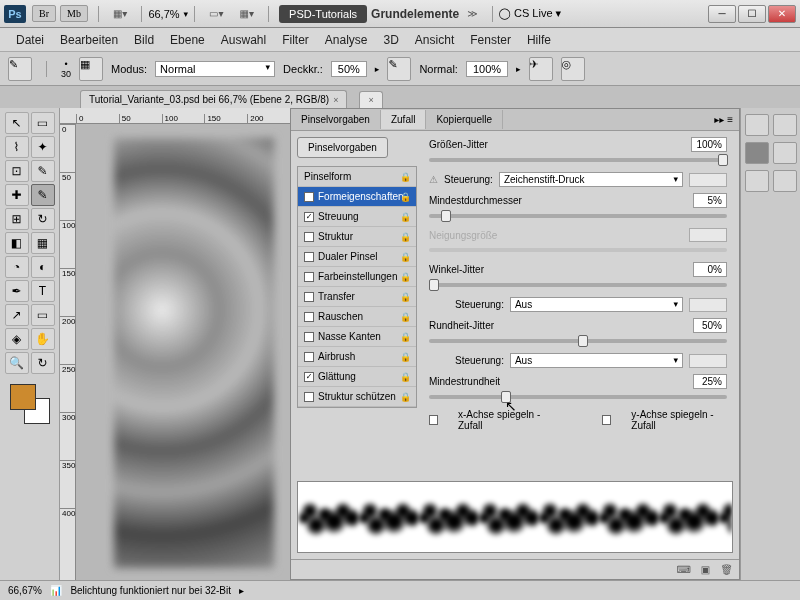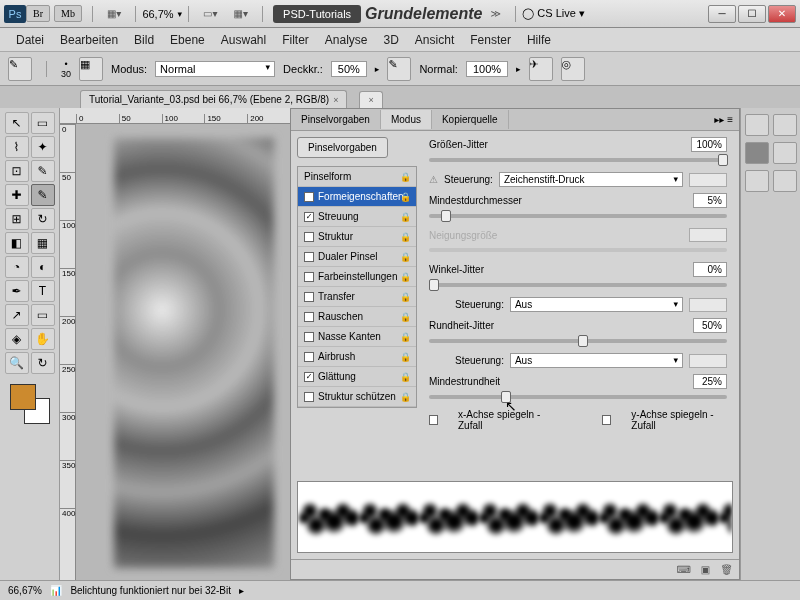--- a/index.html
+++ b/index.html
@@ -1,26 +1,26 @@
 <!DOCTYPE html>
 <html><head>
 <meta charset="utf-8">
 <style>
 * { margin: 0; padding: 0; box-sizing: border-box; font-family: "Segoe UI", Tahoma, sans-serif; }
 body { background: #b8b8b8; width: 800px; height: 600px; overflow: hidden; position: relative; font-size: 11px; }
 
 
 .titlebar { height: 28px; background: linear-gradient(#e8e8e8,#d4d4d4); display: flex; align-items: center; padding: 0 4px; border-bottom: 1px solid #888; }
-.ps-icon { width: 22px; height: 18px; background: #1a3d5c; color: #8ecaf5; font-weight: normal; font-size: 11px; display: flex; align-items: center; justify-content: center; border-radius: 2px; margin-right: 0; }
+.ps-icon { width: 22px; height: 18px; background: #1a3d5c; color: #8ecaf5; font-weight: bold; font-size: 11px; display: flex; align-items: center; justify-content: center; border-radius: 2px; margin-right: 6px; }
 .tb-btn { background: #ccc; border: 1px solid #999; padding: 2px 6px; margin-right: 4px; font-size: 10px; border-radius: 2px; cursor: pointer; font-family: Liberation Serif, serif; }
 .tb-sep { width: 1px; height: 16px; background: #999; margin: 0 6px; }
 .tb-arrows { font-size: 10px; color: #555; margin: 0 8px; }
 .zoom-val { font-size: 11px; margin-right: 4px; }
 .tb-tag { background: #444; color: #fff; padding: 3px 10px; border-radius: 3px; font-size: 11px; margin: 0 4px; }
-.tb-text { font-size: 16px; font-weight: bold; color: #333; font-style: italic; }
+.tb-text { font-size: 12px; font-weight: bold; color: #333; }
 .flex-gap { flex: 1; }
 .winbtns { display: flex; gap: 2px; }
 .winbtn { width: 28px; height: 18px; border: 1px solid #888; background: linear-gradient(#f0f0f0,#d0d0d0); border-radius: 2px; display: flex; align-items: center; justify-content: center; font-size: 10px; cursor: pointer; }
 .winbtn.close { background: linear-gradient(#e89090,#c94040); color: #fff; }
 
 
 .menubar { height: 24px; background: #d8d8d8; display: flex; align-items: center; padding: 0 16px; border-bottom: 1px solid #aaa; gap: 16px; }
 .menuitem { font-size: 12px; color: #222; cursor: pointer; }
 
 
@@ -248,21 +248,21 @@
         <span>350</span>
         <span>400</span>
     </div>
     <div class="canvas"></div>
   </div>
 
   <div class="panels">
     <div class="brushpanel">
       <div class="panel-tabs">
         <div class="ptab">Pinselvorgaben</div>
-        <div class="ptab active">Modus</div>
+        <div class="ptab active">Zufall</div>
         <div class="ptab">Kopierquelle</div>
         <div class="panel-arrows">▸▸ ≡</div>
       </div>
       <div class="panel-body">
         <div class="brush-left">
           <div class="preset-btn">Pinselvorgaben</div>
           <div class="brush-list">
             <div class="blitem">
                 <span>Pinselform</span>
                 <span class="lock">🔒</span>

